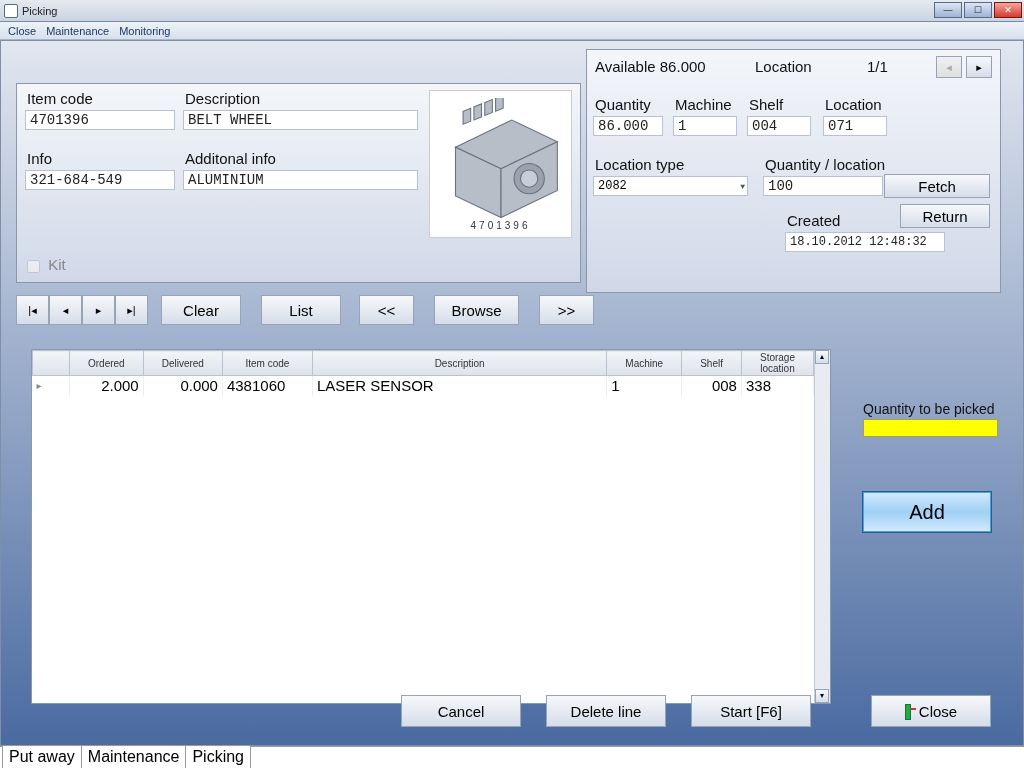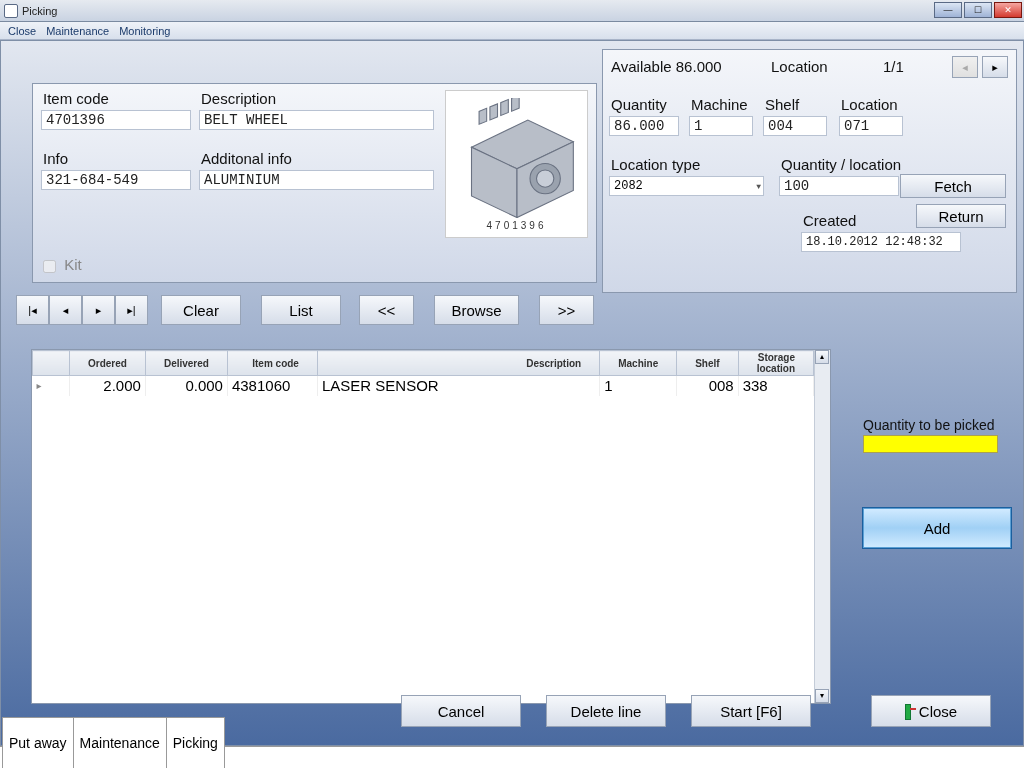--- a/index.html
+++ b/index.html
@@ -47,58 +47,57 @@
   left: 0; right: 0;
   top: 40px;
   bottom: 22px;
   background: linear-gradient(#e2e7f0 0%, #4a6aa0 100%);
   border: 1px solid #7f8fa7;
 }
 .panel {
   position: absolute;
   background: linear-gradient(#f4f6fa, #d0d8e8);
   border: 1px solid #8a98ae;
-  margin-left: 16px;
 }
 .panel.left { left: 15px; top: 42px; width: 565px; height: 200px; }
 .panel.right { left: 585px; top: 8px; width: 415px; height: 244px; }
 
 .lbl { position: absolute; font-size: 15px; color: #111; }
 .val { position: absolute; background: #fff; border: 1px solid #b8c2d2; font-family: "Courier New", monospace; font-size: 14px; padding: 0 4px; height: 20px; line-height: 18px; color:#222; }
 .panel.right .lbl { font-size: 15px; }
 
 .kit { position: absolute; left: 10px; top: 172px; font-size: 15px; color: #888; }
 .kit input { vertical-align: middle; margin-right: 4px; }
 
 .nav-rec { position: absolute; left: 15px; top: 254px; display: flex; }
 .nav-rec button { width: 33px; height: 30px; background: linear-gradient(#f6f8fb,#d6dde9); border:1px solid #97a3b6; font-size:11px; cursor:pointer;}
 .actionbar { position: absolute; top: 254px; display:flex; gap:20px; }
 .actionbar button, .navview button { height: 30px; background: linear-gradient(#f6f8fb,#d6dde9); border:1px solid #97a3b6; font-size:15px; cursor:pointer;}
 
 .grid { position: absolute; left: 30px; top: 308px; width: 800px; height: 355px; background:#fff; border:1px solid #8a98ae; }
 .grid .scrollbar { position:absolute; right:0; top:0; bottom:0; width:16px; background:#e8ecf2; border-left:1px solid #c4ccd8;}
 .grid .scrollbar .btn { width:14px; height:14px; background:linear-gradient(#f6f8fb,#d6dde9); border:1px solid #97a3b6; font-size:8px; text-align:center; line-height:12px; position:absolute; left:0;}
 .grid table { border-collapse: collapse; width: calc(100% - 16px); }
-.grid th { background: linear-gradient(#f2f4f8,#dde3ec); border:1px solid #b8c2d2; font-size:10px; font-weight:bold; text-align:right; padding: 1px 18px; color:#333; height:14px;}
+.grid th { background: linear-gradient(#f2f4f8,#dde3ec); border:1px solid #b8c2d2; font-size:10px; font-weight:normal; text-align:center; padding: 1px 18px; color:#333; height:14px;}
 .grid td { border-right:1px solid #eee; font-size:15px; padding: 1px 4px; height:20px; }
 
-.sidepanel { position:absolute; right:25px; top:360px; width:135px;margin-top:16px; }
+.sidepanel { position:absolute; right:25px; top:360px; width:135px; }
 .qpick-lbl { font-size:14px; color:#111; white-space: nowrap;}
 .qpick-val { background: #ffff00; border:1px solid #aaa050; height:18px; width:135px; margin-top:2px;}
-.addbtn { margin-top: 55px; width:148px; height:40px; background: linear-gradient(#d0eaff,#a0d0f5,#d0eaff); border:1px solid #5a9fd4; outline:1px solid #1b5f9e; font-size:15px; cursor:pointer;}
+.addbtn { margin-top: 55px; width:128px; height:40px; background: linear-gradient(#d0eaff,#a0d0f5,#d0eaff); border:1px solid #5a9fd4; outline:1px solid #1b5f9e; font-size:20px; cursor:pointer;}
 
 .bottombtns { position:absolute; bottom:18px; display:flex; gap:25px; }
 .bottombtns button { width:120px; height:32px; background: linear-gradient(#f6f8fb,#d6dde9); border:1px solid #97a3b6; font-size:15px; cursor:pointer;}
 .closebtn { position:absolute; right:32px; bottom:18px; width:120px; height:32px; background: linear-gradient(#f6f8fb,#d6dde9); border:1px solid #97a3b6; font-size:15px; cursor:pointer; display:flex; align-items:center; justify-content:center; gap:4px;}
 .door-icon { display:inline-block; width:10px; height:14px; position:relative;}
 .door-icon::before { content:''; position:absolute; left:0; top:0; width:4px; height:14px; background:#2a4; border:1px solid #173;}
 .door-icon::after { content:''; position:absolute; left:5px; top:4px; width:6px; height:2px; background:#c33; }
 
 .statusbar { position:absolute; bottom:0; left:0; right:0; height:22px; background:#fff; border-top:1px solid #999; display:flex; align-items:flex-end; }
-.statusbar .tab { border:1px solid #999; border-bottom:none; padding:17px 6px; font-size:14px; margin-left:-1px; background:#fff; }
+.statusbar .tab { border:1px solid #999; border-bottom:none; padding:2px 6px; font-size:16px; margin-left:-1px; background:#fff; }
 .statusbar .tab:first-child { margin-left:2px; }
 
 .pager { position:absolute; right:8px; top:6px; display:flex; gap:4px; }
 .pager button { width:26px; height:22px; background: linear-gradient(#f6f8fb,#d6dde9); border:1px solid #97a3b6; font-size:11px; cursor:pointer;}
 .pager button:first-child { color:#aaa; background:linear-gradient(#f0f0f0,#e0e0e0); }
 
 .partimg { position:absolute; right:8px; top:6px; width:143px; height:148px; background:#fff; border:1px solid #ccc; display:flex; flex-direction:column; align-items:center; justify-content:center; }
 .partimg svg { width:130px; height:120px; }
 .partimg .pn { font-size:10px; letter-spacing:3px; color:#333; margin-top:2px; }
 

